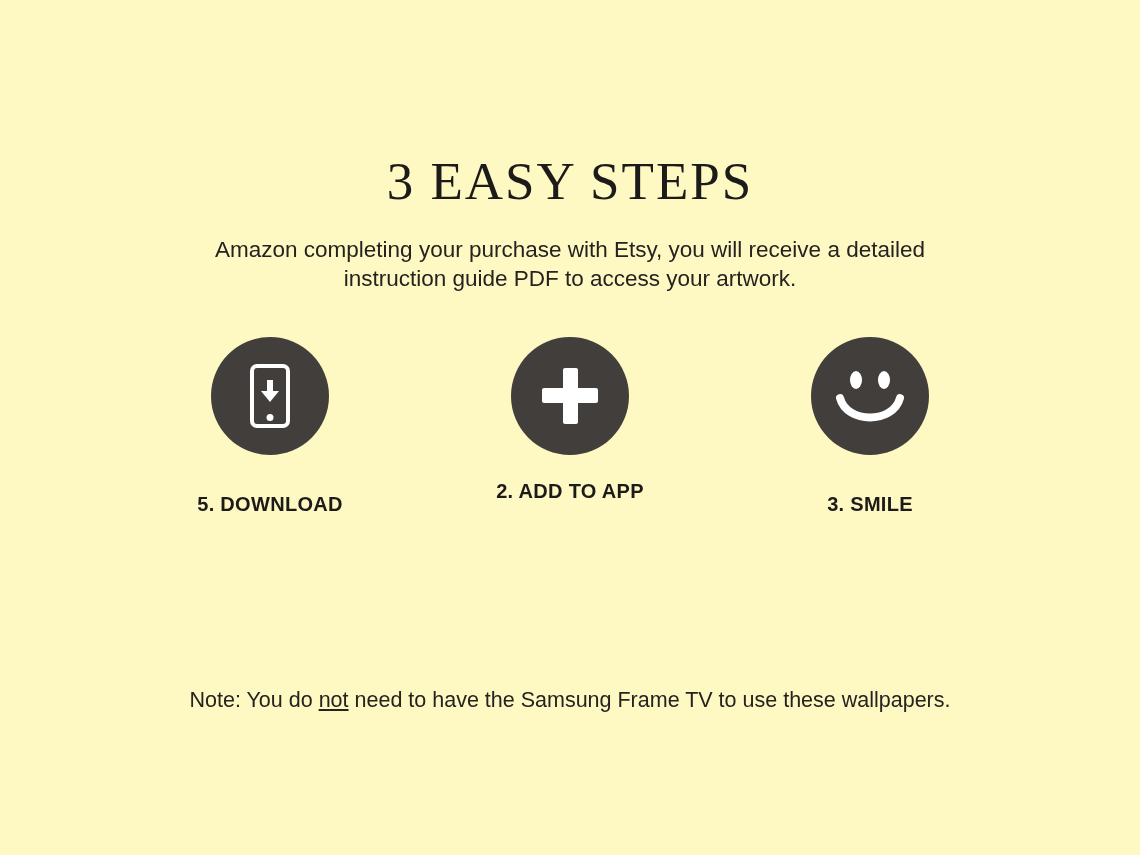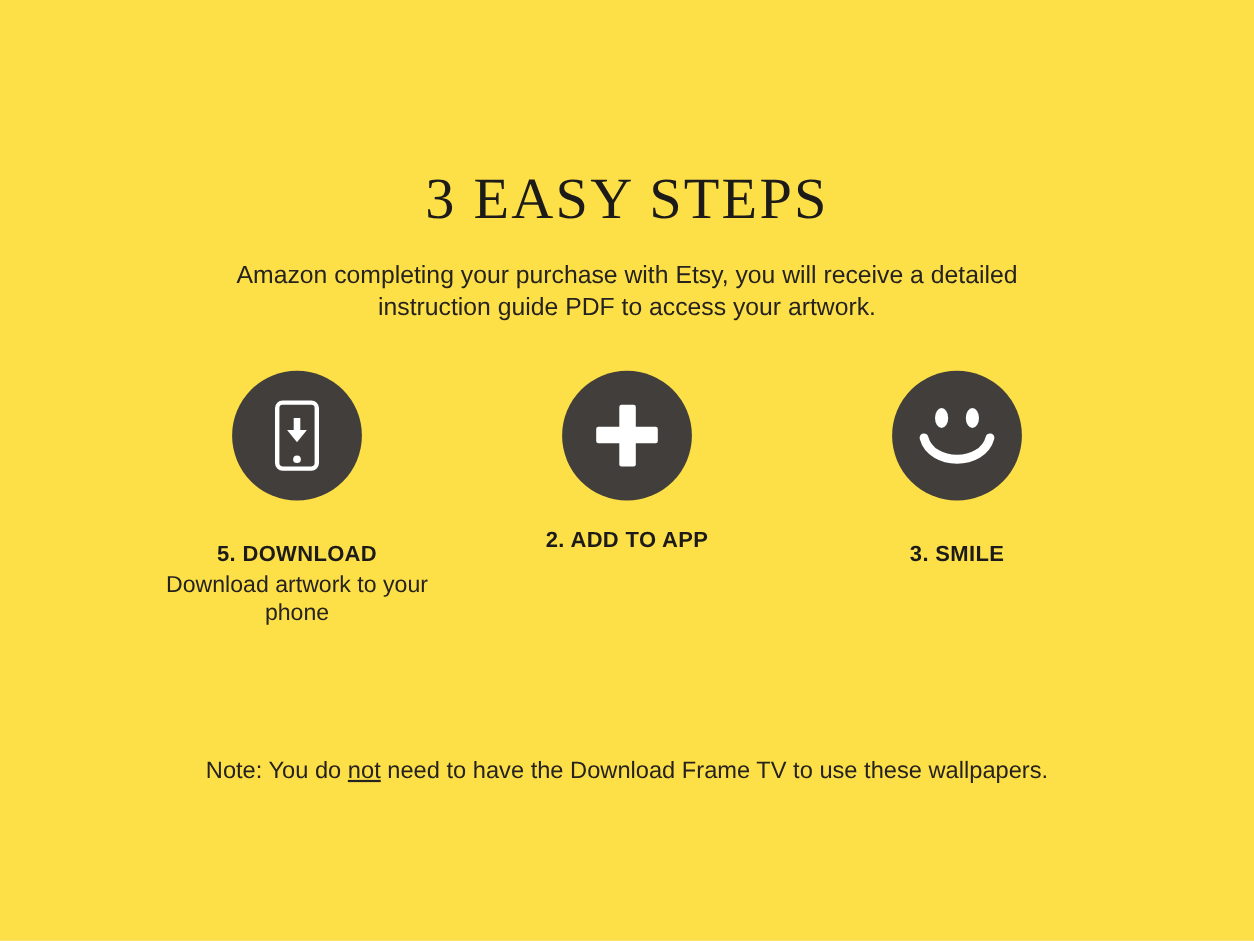--- a/index.html
+++ b/index.html
@@ -11,21 +11,21 @@
     height: 855px;
     background: #f1efe9;
     font-family: "Liberation Sans", sans-serif;
     color: #221f1d;
     overflow: hidden;
   }
   .page {
     position: relative;
     width: 1140px;
     height: 855px;
-    background: #fde047;
+    background: #fef9c3;
     box-sizing: border-box;
   }
   .title {
     text-align: center;
     font-family: "Liberation Serif", serif;
     font-size: 53px;
     letter-spacing: 2px;
     font-weight: 400;
     color: #1d1b19;
     margin: 0;
@@ -163,21 +163,20 @@
     <div class="step step-1">
       <div class="circle">
         <span class="phone-body">
           <svg class="phone-arrow" viewBox="0 0 22 30">
             <rect x="8" y="3" width="6" height="13" fill="#ffffff"></rect>
             <polygon points="2,14 20,14 11,25" fill="#ffffff"></polygon>
           </svg>
         </span>
       </div>
       <div class="step-title">5. DOWNLOAD</div>
-      <div class="step-desc">Download artwork to your phone</div>
     </div>
 
     <div class="step step-2">
       <div class="circle">
         <span class="plus"></span>
       </div>
       <div class="step-title">2. ADD TO APP</div>
     </div>
 
     <div class="step step-3">
@@ -187,16 +186,16 @@
           <ellipse cx="57" cy="27" rx="6" ry="9" fill="#ffffff"></ellipse>
           <path d="M13 45 C 20 71, 66 71, 73 45" stroke="#ffffff" stroke-width="8" fill="none" stroke-linecap="round"></path>
         </svg>
       </div>
       <div class="step-title">3. SMILE</div>
     </div>
 
   </div>
 
   <div class="note">
-    <span>Note: You do </span><u>not</u><span> need to have the Download Frame TV to use these wallpapers.</span>
+    <span>Note: You do </span><u>not</u><span> need to have the Samsung Frame TV to use these wallpapers.</span>
   </div>
 
 </div>
 
 </body></html>

